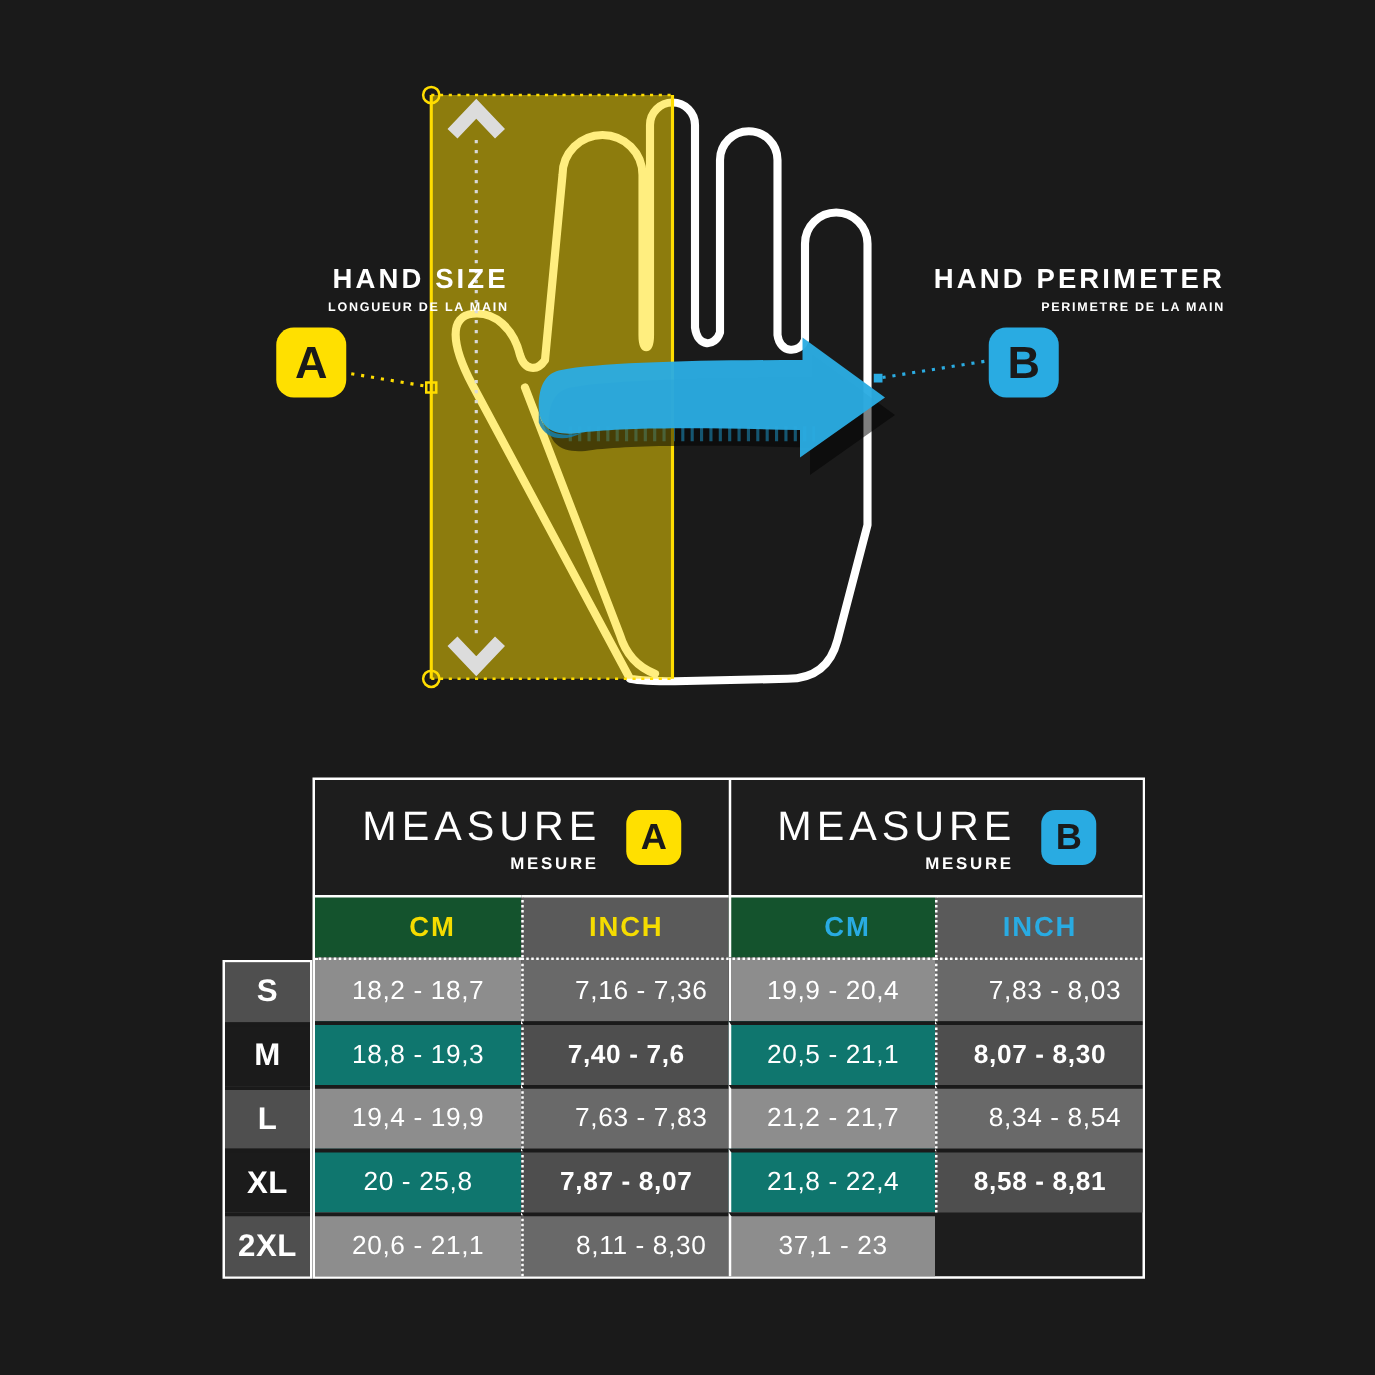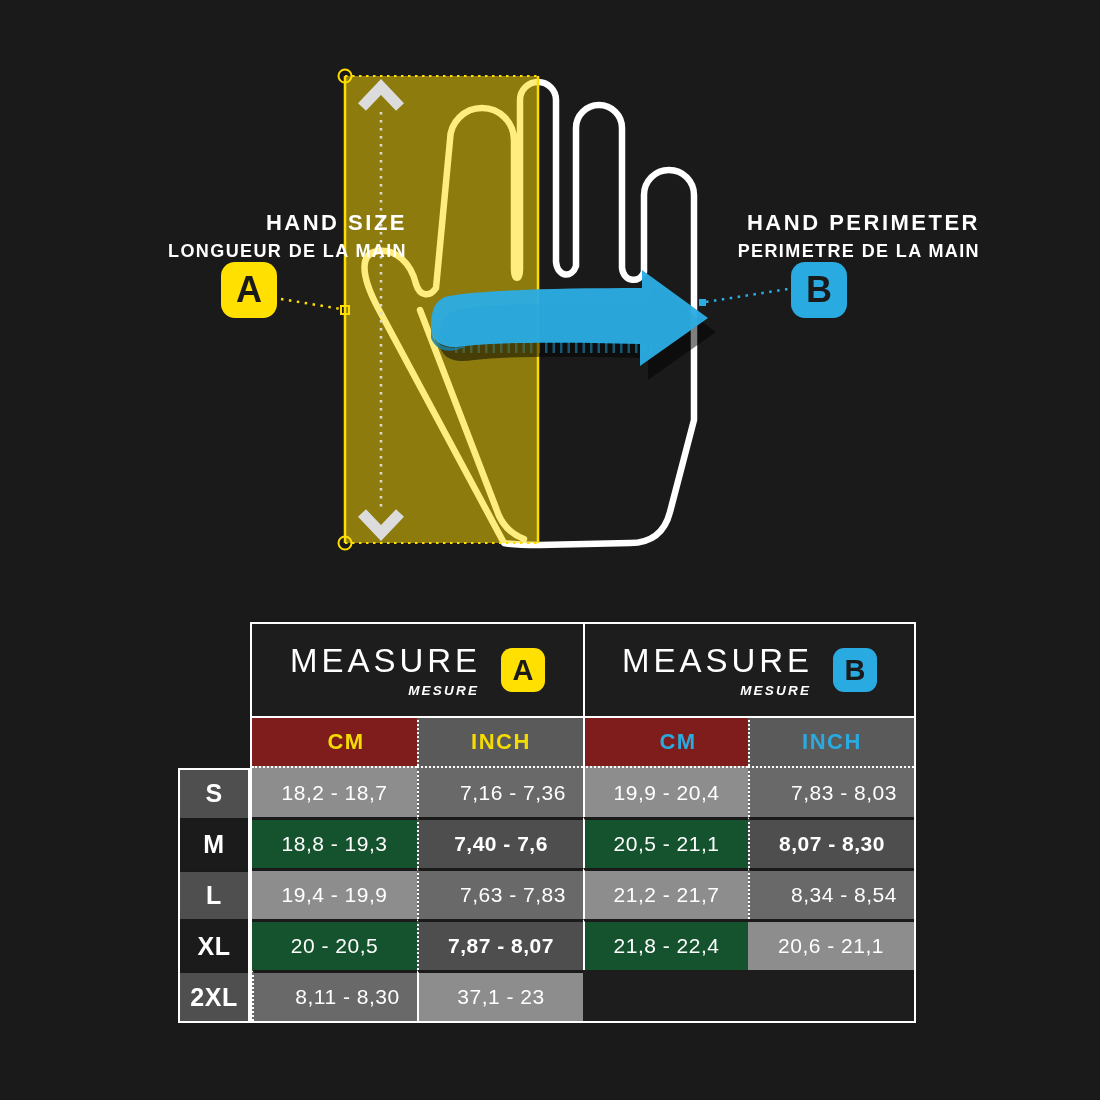--- a/index.html
+++ b/index.html
@@ -3,21 +3,21 @@
 <meta charset="utf-8">
 <style>
   html,body{margin:0;padding:0;background:#101010;}
   #stage{
     position:relative;width:1100px;height:1100px;background:#1a1a1a;
     font-family:"Liberation Sans",sans-serif;overflow:hidden;
   }
   
   .label-block{position:absolute;width:320px;text-align:right;color:#fff;}
   .label-title{font-size:22px;font-weight:700;letter-spacing:2.5px;}
-  .label-sub{font-size:18px;font-weight:700;letter-spacing:1.4px;margin-top:5px;}
+  .label-sub{font-size:10px;font-weight:700;letter-spacing:1.4px;margin-top:5px;}
   .badge{
     position:absolute;width:56px;height:56px;border-radius:14px;
     display:flex;align-items:center;justify-content:center;
     color:#1a1a1a;font-size:36px;font-weight:800;
   }
   .badge-a{background:#ffe000;}
   .badge-b{background:#29abe2;}
   
   .size-col{
     position:absolute;left:178px;top:768px;width:72px;height:255px;
@@ -37,41 +37,41 @@
     display:grid;grid-template-columns:165px 166px 165px 166px;
     grid-template-rows:92px 50px repeat(5,1fr);
   }
   .hdr-section{
     grid-column:span 2;display:flex;align-items:center;justify-content:center;
     gap:20px;background:#1d1d1d;
   }
   .hdr-b{border-left:2px solid #fff;}
   .hdr-text{display:flex;flex-direction:column;align-items:flex-end;}
   .hdr-title{color:#fff;font-size:33px;font-weight:400;letter-spacing:4px;}
-  .hdr-sub{color:#fff;font-size:13.5px;font-weight:700;letter-spacing:2.2px;margin-top:3px;margin-right:2px;font-style:italic;}
+  .hdr-sub{color:#fff;font-size:13.5px;font-weight:700;letter-spacing:2.2px;margin-top:3px;margin-right:2px;}
   .hdr-badge{
     width:44px;height:44px;border-radius:11px;display:flex;align-items:center;
     justify-content:center;color:#1a1a1a;font-size:29px;font-weight:800;flex:0 0 auto;
   }
   .cell{
     display:flex;align-items:center;justify-content:center;box-sizing:border-box;
     color:#fff;font-size:21px;font-weight:400;letter-spacing:0.5px;
   }
   .subhdr{border-top:2px solid #fff;font-size:22px;font-weight:700;letter-spacing:1.5px;}
-  .subhdr.cm{background:#7f1d1d;padding-left:23px;}
+  .subhdr.cm{background:#14532d;padding-left:23px;}
   .subhdr.inch{background:#5a5a5a;}
   .acc-a{color:#f5dc00;}
   .acc-b{color:#29abe2;}
   .col-inch{border-left:2px dotted #fff;}
   .col-bcm{border-left:2px solid #fff;}
   .row-first{border-top:2px dotted #fff;}
   .row-next{border-top:3px solid #1a1a1a;}
   .lt-cm{background:#8d8d8d;}
   .lt-inch{background:#696969;padding-left:24px;}
-  .dk-cm{background:#14532d;}
+  .dk-cm{background:#0f766e;}
   .dk-inch{background:#4e4e4e;font-weight:bold;}
   svg{position:absolute;left:0;top:0;}
 </style>
 </head>
 <body>
 
 <div id="stage">
 
   <svg width="1100" height="620" viewBox="0 0 1100 620">
 
@@ -182,22 +182,23 @@
     <div class="cell dk-cm row-next">18,8 - 19,3</div>
     <div class="cell dk-inch row-next col-inch">7,40 - 7,6</div>
     <div class="cell dk-cm row-next col-bcm">20,5 - 21,1</div>
     <div class="cell dk-inch row-next col-inch">8,07 - 8,30</div>
 
     <div class="cell lt-cm row-next">19,4 - 19,9</div>
     <div class="cell lt-inch row-next col-inch">7,63 - 7,83</div>
     <div class="cell lt-cm row-next col-bcm">21,2 - 21,7</div>
     <div class="cell lt-inch row-next col-inch">8,34 - 8,54</div>
 
-    <div class="cell dk-cm row-next">20 - 20,5</div>
+    <div class="cell dk-cm row-next">20 - 25,8</div>
     <div class="cell dk-inch row-next col-inch">7,87 - 8,07</div>
     <div class="cell dk-cm row-next col-bcm">21,8 - 22,4</div>
+    <div class="cell dk-inch row-next col-inch">8,58 - 8,81</div>
 
     <div class="cell lt-cm row-next">20,6 - 21,1</div>
     <div class="cell lt-inch row-next col-inch">8,11 - 8,30</div>
     <div class="cell lt-cm row-next col-bcm">37,1 - 23</div>
   </div>
 
 </div>
 
 </body></html>

